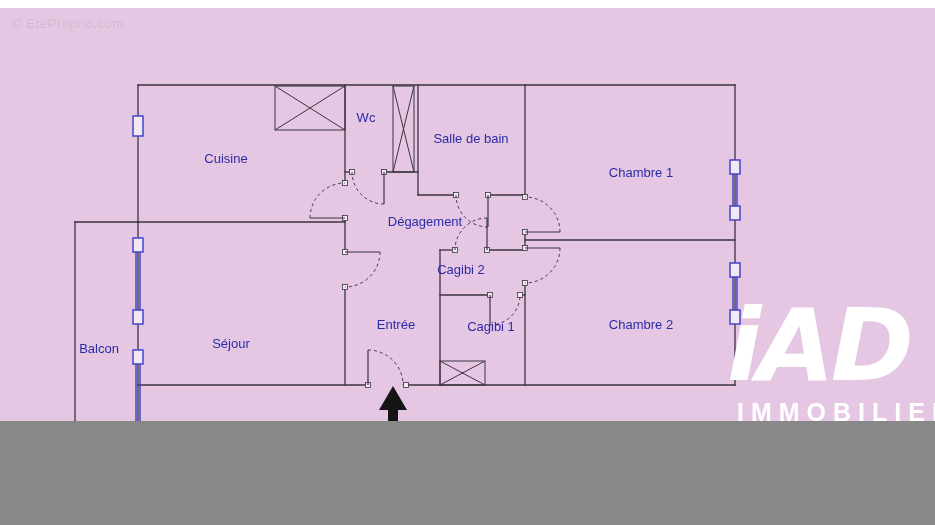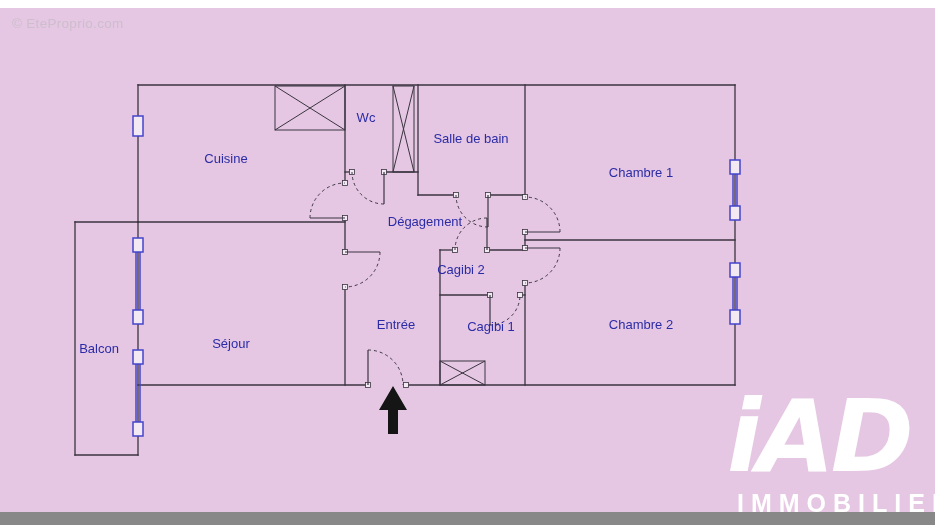--- a/index.html
+++ b/index.html
@@ -1,17 +1,17 @@
 <!DOCTYPE html>
 <html style="--bg: #e5c7e3; --strip: #ffffff; --wall: #3a3440; --window: #4444cc; --winfill: #f3e9f2; --jamb: #f3e9f2; --label: #2b2ba6; --watermark: #cdbecd; --logo: #ffffff; --arrow: #151515;"><head>
 <meta charset="utf-8">
 <style>
   html,body{margin:0;padding:0;background:#888;}
   .stage{
-    position:relative;width:935px;height:512px;overflow:hidden;
+    position:relative;width:935px;height:421px;overflow:hidden;
     background:var(--bg);
     font-family:"Liberation Sans",sans-serif;
   }
   .strip{position:absolute;top:0;left:0;width:100%;height:8px;background:var(--strip);}
   .watermark{
     position:absolute;top:16px;left:12px;
     font-size:13.5px;color:var(--watermark);letter-spacing:.3px;
   }
   .plan{position:absolute;top:0;left:0;}
   .wall{stroke:var(--wall);stroke-width:1.3;stroke-linecap:square;}

